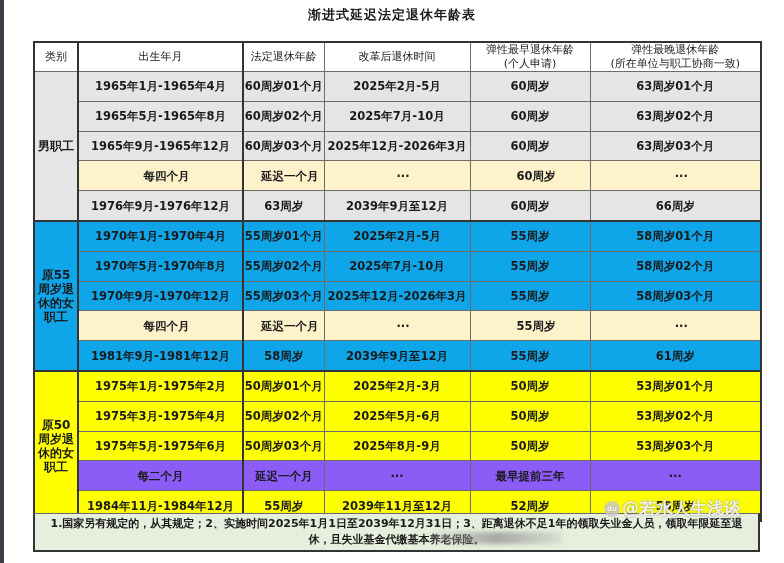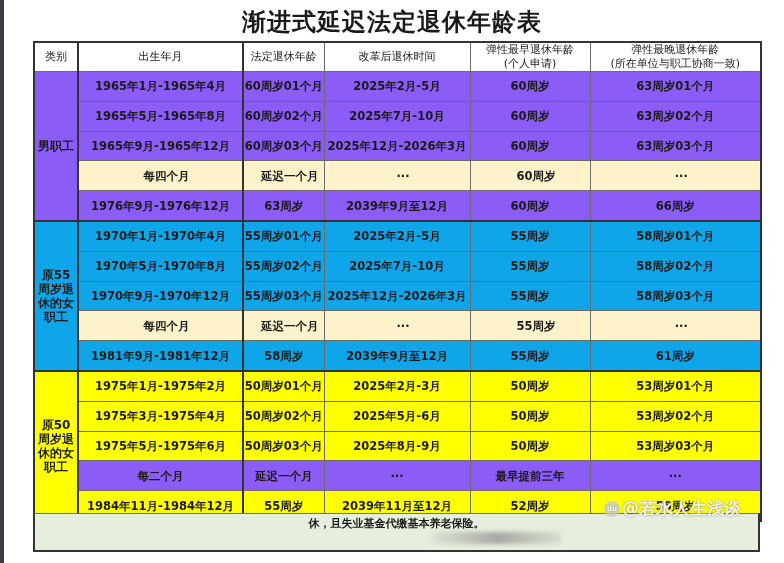--- a/index.html
+++ b/index.html
@@ -8,21 +8,21 @@
     background: #ffffff;
     font-family: "DejaVu Sans", sans-serif;
     position: relative;
   }
   .edge-strip {
     position: absolute; left: 0; top: 0; width: 4px; height: 563px;
     background: #3a3f47;
   }
   .title {
     position: absolute; left: 0; top: 6px; width: 784px; text-align: center;
-    font-size: 24px; font-weight: bold; color: #1a1a1a; letter-spacing: 1px;
+    font-size: 13px; font-weight: bold; color: #1a1a1a; letter-spacing: 1px;
   }
   table.retire {
     position: absolute; left: 33px; top: 41px;
     width: 727px;
     border-collapse: collapse;
     table-layout: fixed;
     font-size: 11.5px;
     color: #1a1a1a;
   }
   table.retire td, table.retire th {
@@ -31,21 +31,21 @@
     vertical-align: middle;
     padding: 0;
     font-weight: bold;
     line-height: 14px;
   }
   table.retire th { height: 28px; font-weight: normal; background: #ffffff; font-size: 11px; }
   table.retire tr.data td { height: 28.8px; }
   table.retire { border: 2px solid #333; }
   .col-cat { border-right: 2px solid #333 !important; }
   .col-legal { border-left: 2px solid #333 !important; margin-top: 16px; }
-  .group-male td { background: #8b5cf6; }
+  .group-male td { background: #e5e5e5; }
   .group-female55 td { background: #0ea5e9; }
   .group-female50 td { background: #ffff00; }
   tr.every-male td.rowcell, tr.every-f55 td.rowcell { background: #fef2cb; padding-left: 12px; }
   tr.every-f50 td.rowcell { background: #8b5cf6; }
   .cat-cell { font-size: 12px; line-height: 17px; padding: 0 2px !important; }
   .group-sep td { border-top: 2px solid #333 !important; }
   .note {
     position: absolute; left: 33px; top: 513px; width: 723px; height: 34px;
     border: 2px solid #333; border-top: 1px solid #6b6b6b;
     background: #e6eedd;
@@ -207,18 +207,19 @@
         <td class="rowcell">1984年11月-1984年12月</td>
         <td class="rowcell col-legal">55周岁</td>
         <td class="rowcell">2039年11月至12月</td>
         <td class="rowcell">52周岁</td>
         <td class="rowcell">58周岁</td>
       </tr>
     </tbody>
 </table>
 
 <div class="note">
+  <div>1.国家另有规定的，从其规定；2、实施时间2025年1月1日至2039年12月31日；3、距离退休不足1年的领取失业金人员，领取年限延至退</div>
   <div>休，且失业基金代缴基本养老保险。</div>
 </div>
 <div class="blur-strip"></div>
 <div class="watermark">
   <span class="wm-logo">du</span><span>@若水人生浅谈</span>
 </div>
 
 </body></html>

